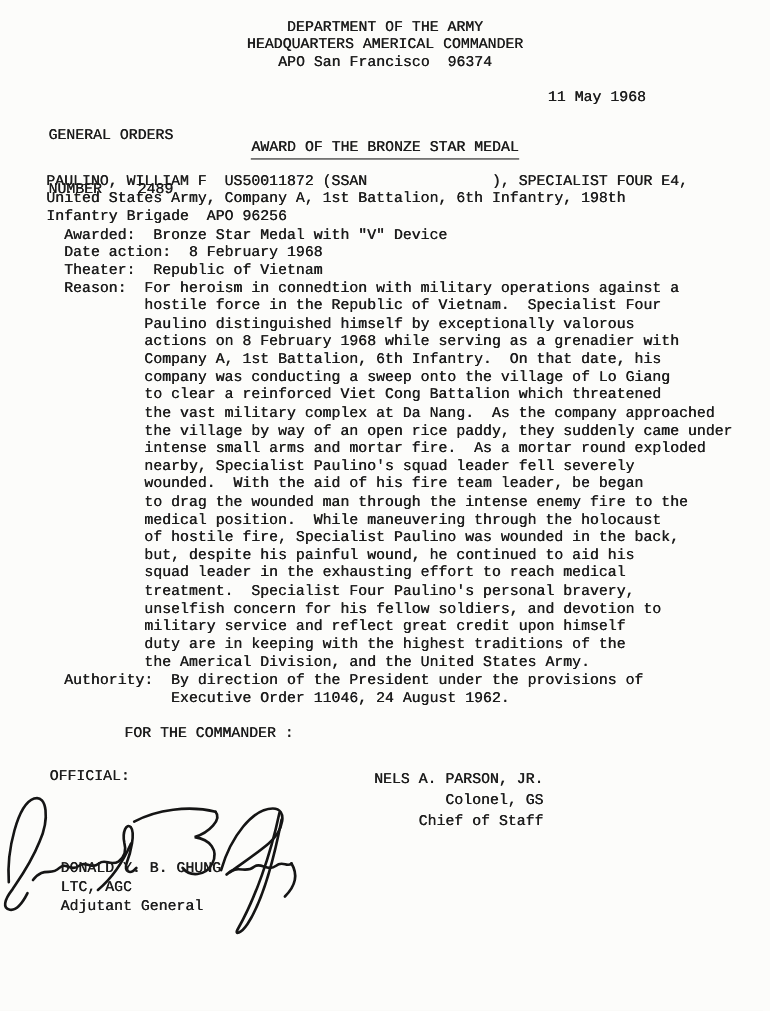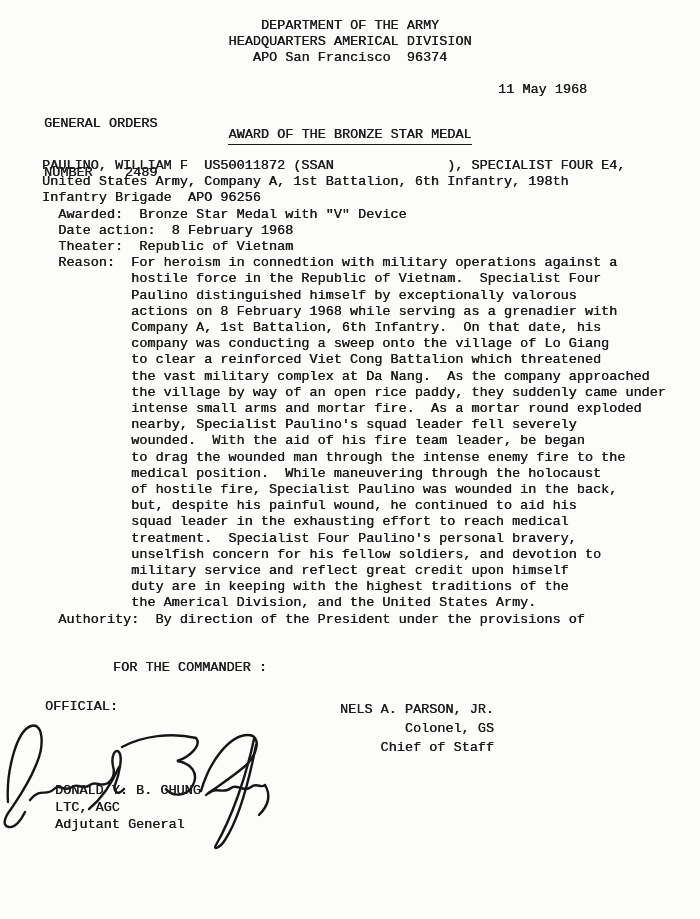--- a/index.html
+++ b/index.html
@@ -37,21 +37,21 @@
   .signature-svg{position:absolute;left:0;top:705px;pointer-events:none;}
   .signature-svg path{fill:none;stroke:#151515;stroke-width:2.4;stroke-linecap:round;}
 </style>
 </head>
 <body>
 
 <div class="page">
 
   <div class="center-block header-block">
     <div>DEPARTMENT OF THE ARMY</div>
-    <div>HEADQUARTERS AMERICAL DIVISION</div>
+    <div>HEADQUARTERS AMERICAL COMMANDER</div>
     <div>APO San Francisco  96374</div>
   </div>
 
   <div class="order-left">
     <div>GENERAL ORDERS</div>
     <div>NUMBER    2489</div>
   </div>
 
   <div class="order-date">11 May 1968</div>
 
@@ -82,20 +82,21 @@
       <div>           medical position.  While maneuvering through the holocaust</div>
       <div>           of hostile fire, Specialist Paulino was wounded in the back,</div>
       <div>           but, despite his painful wound, he continued to aid his</div>
       <div>           squad leader in the exhausting effort to reach medical</div>
       <div>           treatment.  Specialist Four Paulino's personal bravery,</div>
       <div>           unselfish concern for his fellow soldiers, and devotion to</div>
       <div>           military service and reflect great credit upon himself</div>
       <div>           duty are in keeping with the highest traditions of the</div>
       <div>           the Americal Division, and the United States Army.</div>
       <div>  Authority:  By direction of the President under the provisions of</div>
+      <div>              Executive Order 11046, 24 August 1962.</div>
     </div>
 
   <div class="for-commander">FOR THE COMMANDER :</div>
 
   <div class="official-label">OFFICIAL:</div>
 
   <div class="right-signer">
     <div>NELS A. PARSON, JR.</div>
     <div>Colonel, GS</div>
     <div>Chief of Staff</div>

